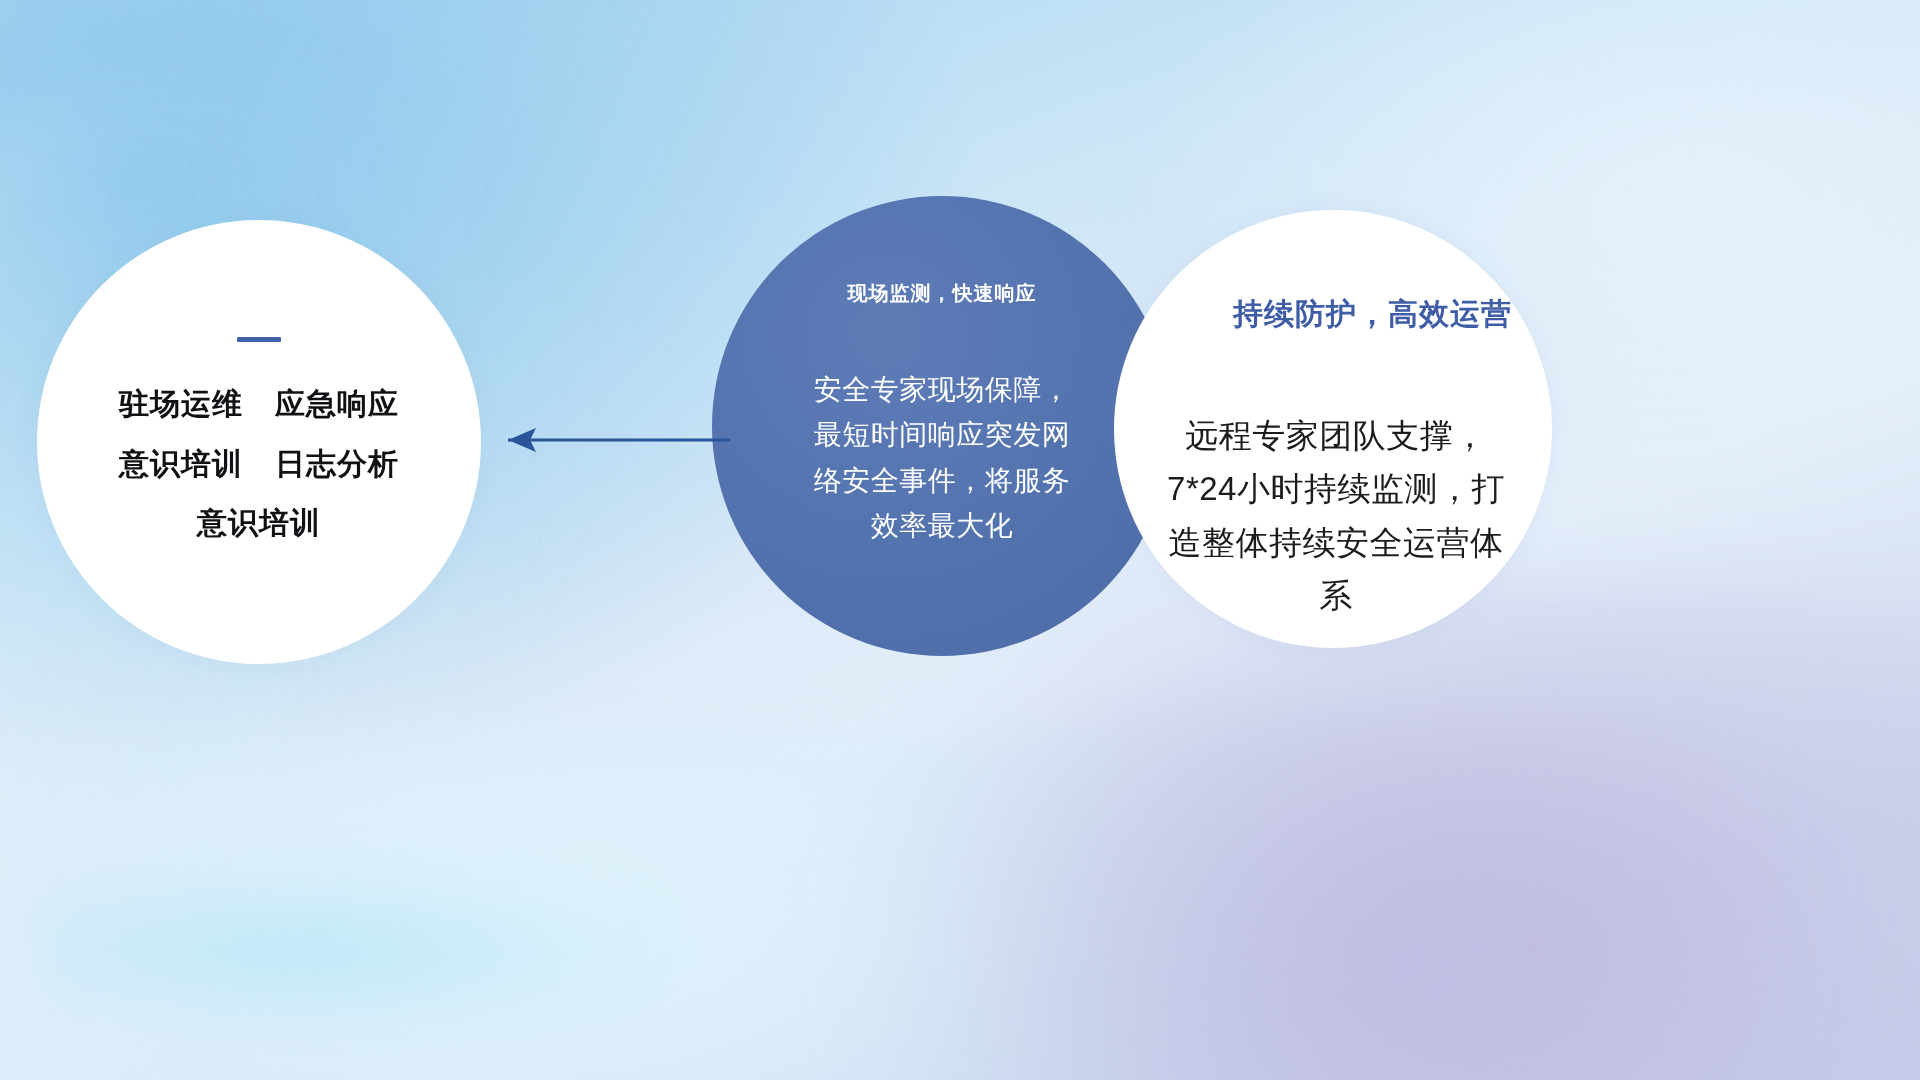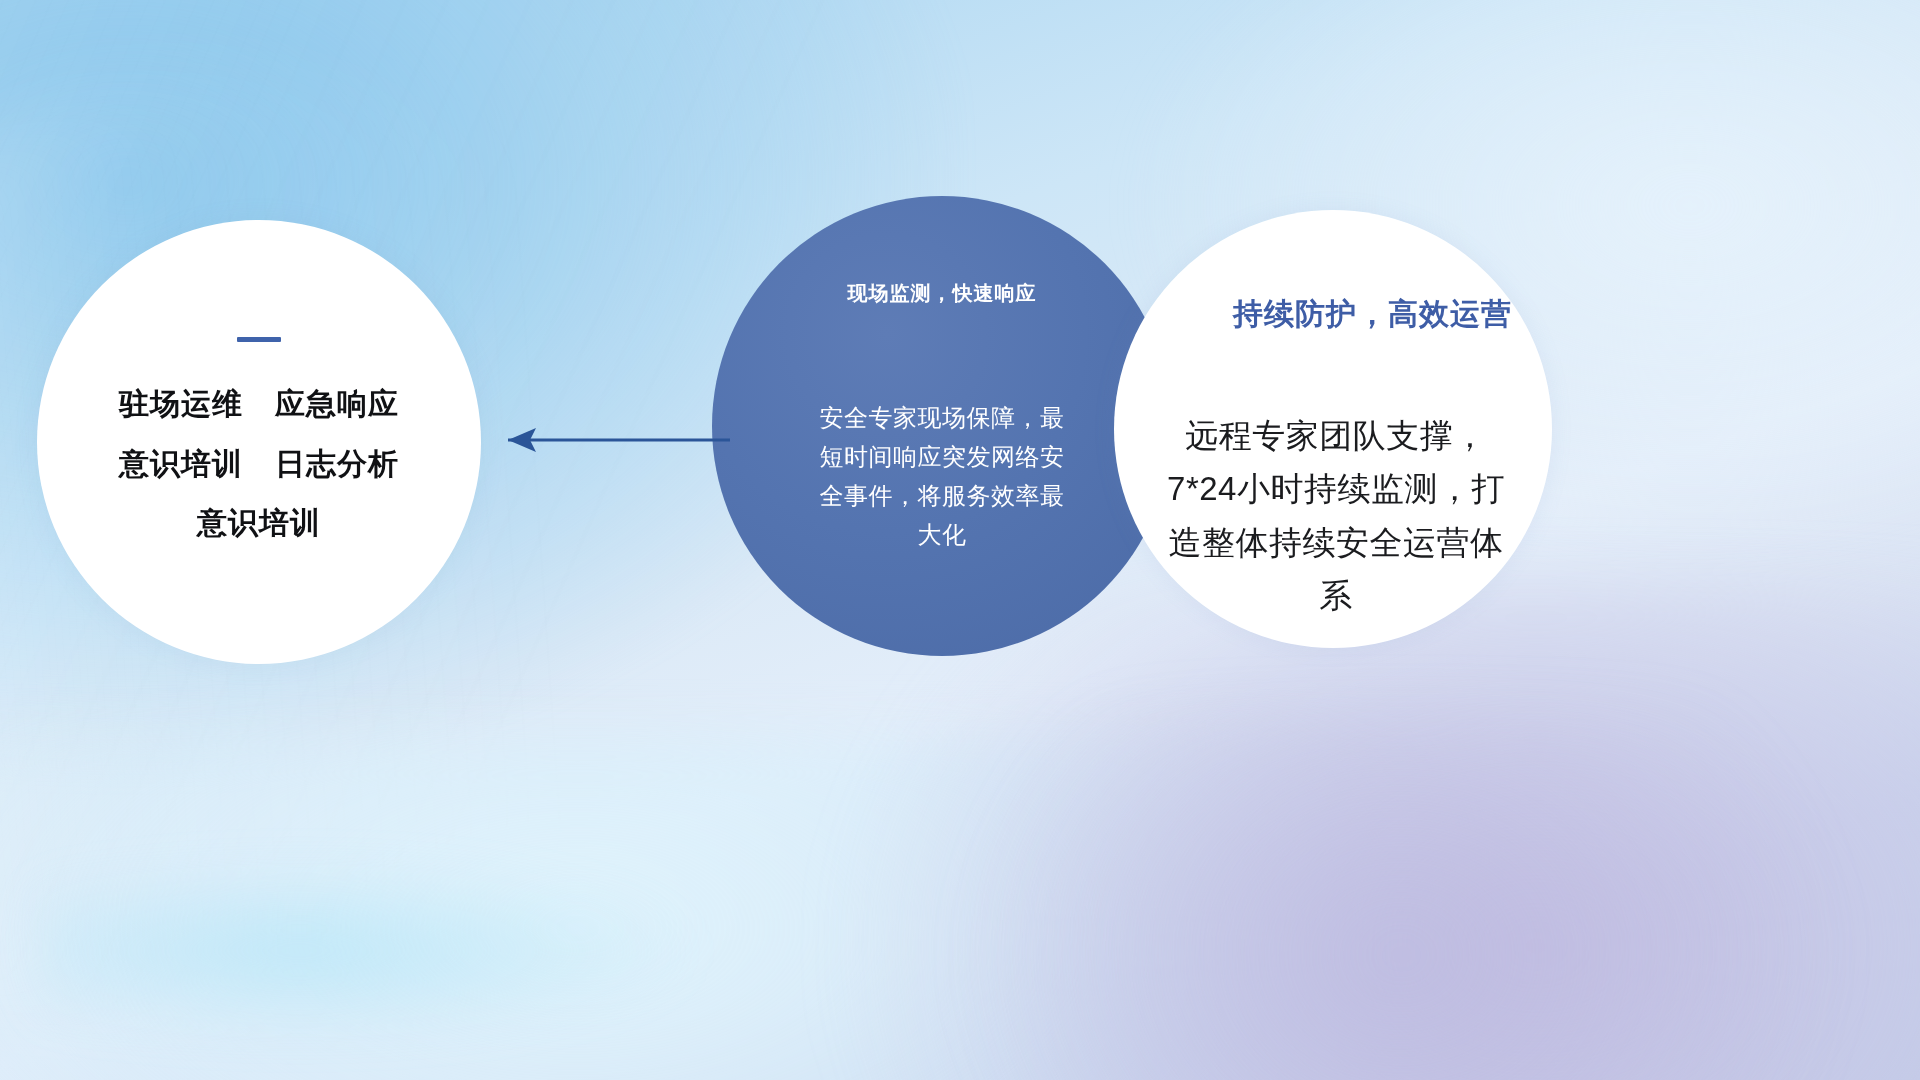--- a/index.html
+++ b/index.html
@@ -117,22 +117,22 @@
     position:absolute; inset:0;
     display:flex; flex-direction:column; align-items:center;
     padding:84px 64px 0 64px;
   }
   #mid-title {
     font-size:20px; font-weight:bold; color:#ffffff;
     letter-spacing:1px; white-space:nowrap;
     text-align:center;
   }
   #mid-body {
-    margin-top:92px;
-    font-size:24px; color:#ffffff; line-height:1.62;
+    margin-top:60px;
+    font-size:28px; color:#ffffff; line-height:1.62;
     text-align:center; letter-spacing:0.5px;
     width:268px;
   }
 
   
   #right-circle {
     left:1114px; top:210px;
     width:438px; height:438px;
     background:#ffffff;
     box-shadow:0 0 22px rgba(120,150,195,0.10);

